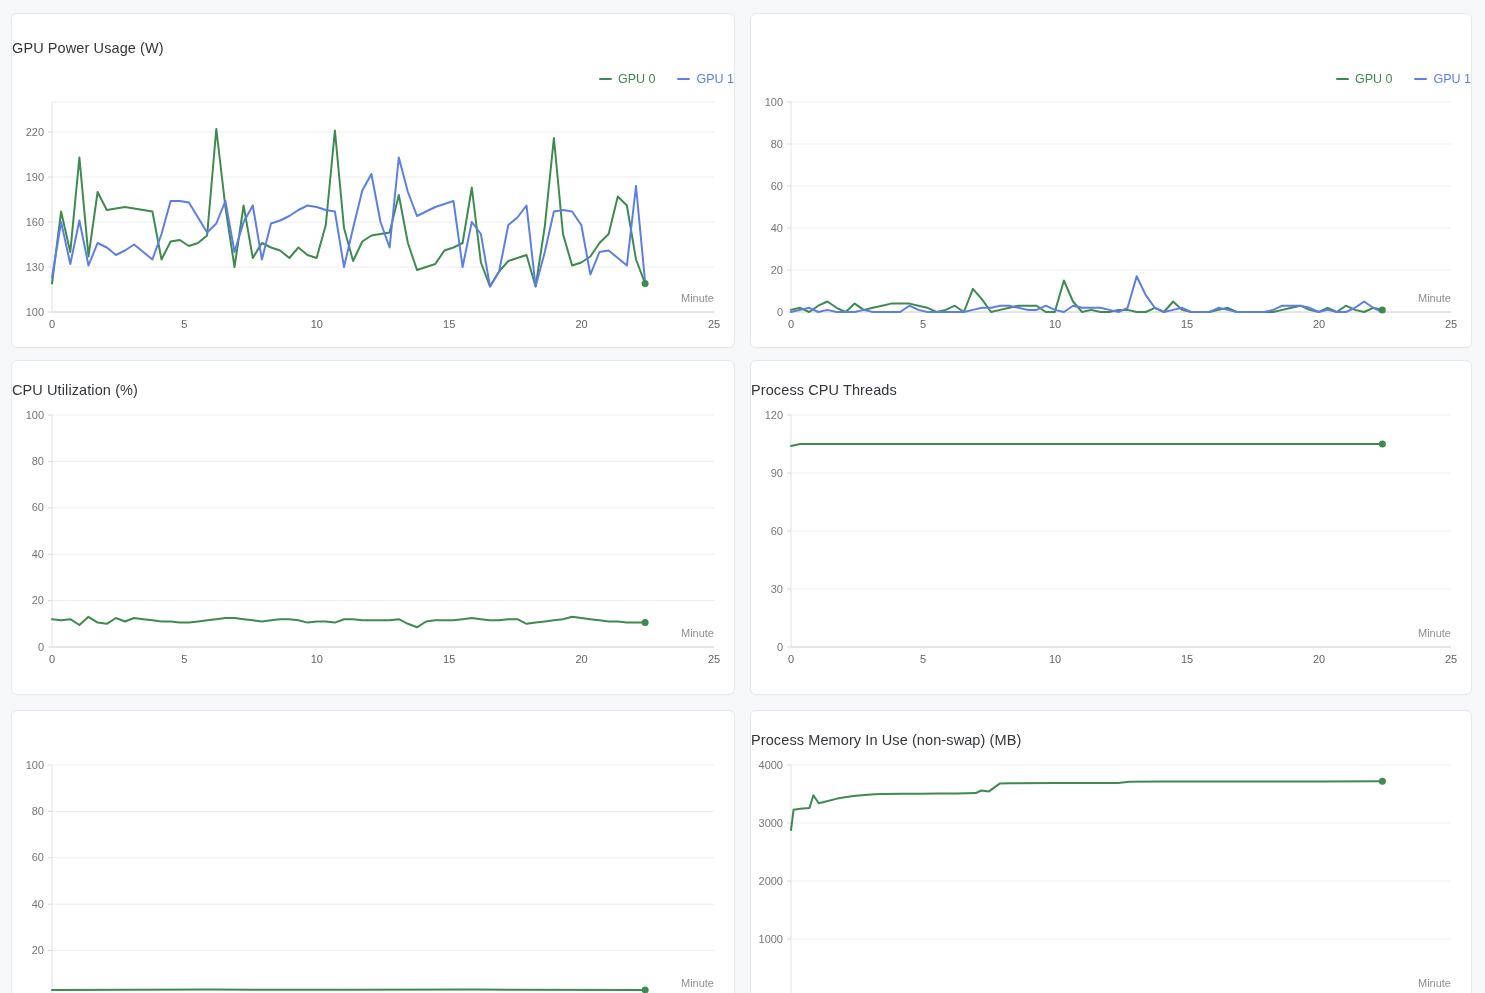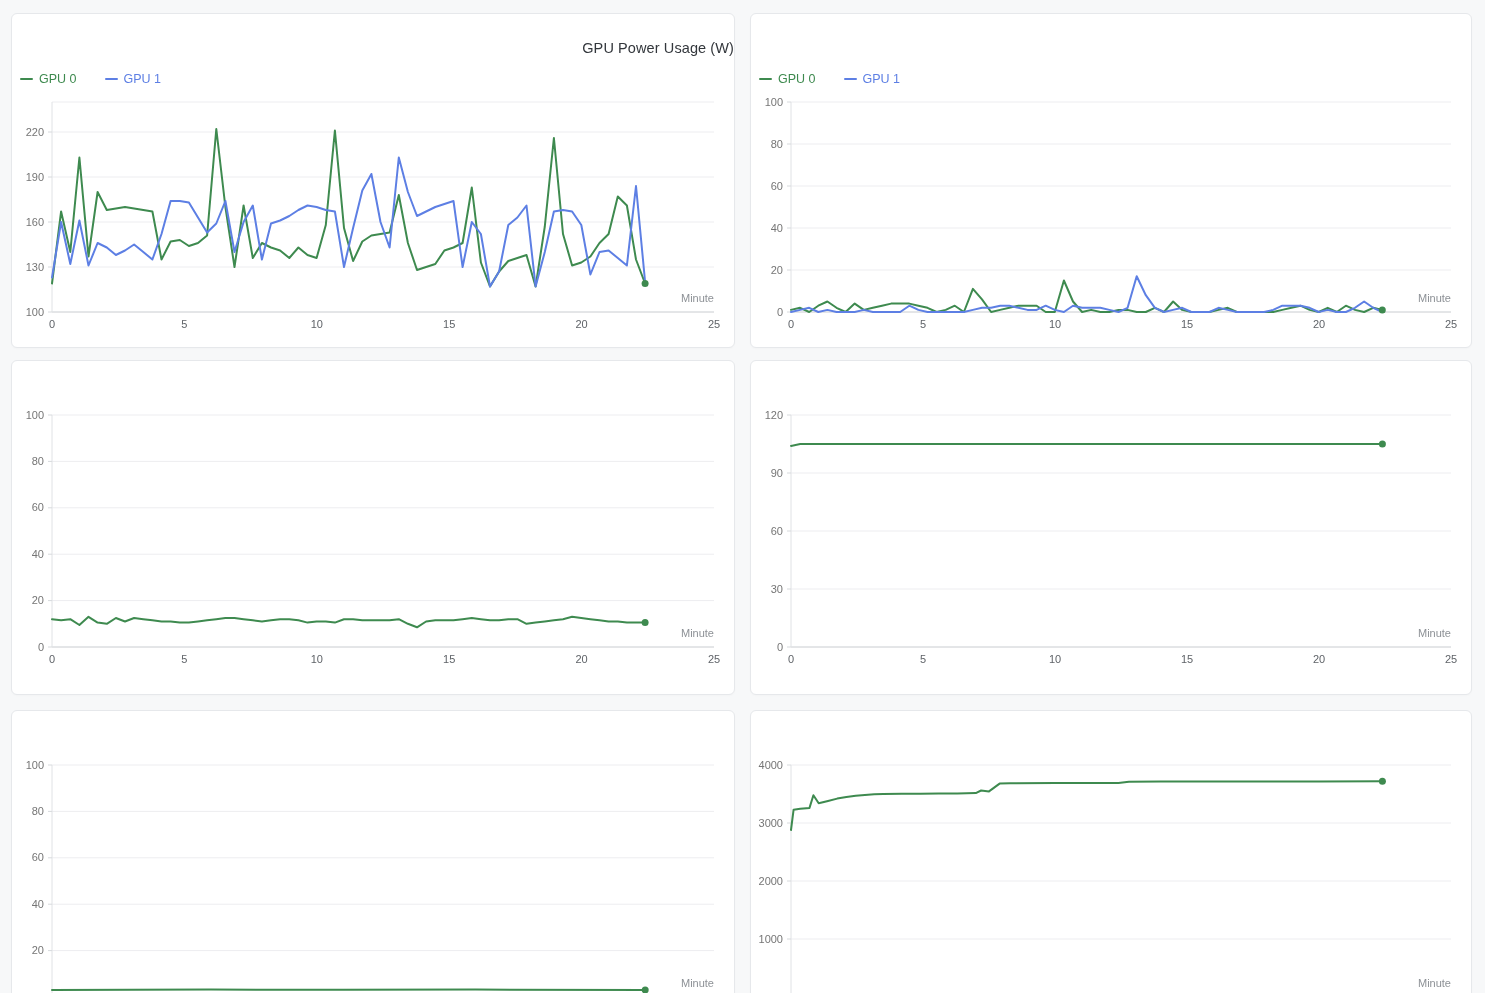--- a/index.html
+++ b/index.html
@@ -14,27 +14,27 @@
     border:1px solid #e6e8eb;border-radius:6px;
     box-shadow:0 1px 2px rgba(0,0,0,0.02);
     overflow:hidden;
   }
   .col-l{left:11px;width:722px;}
   .col-r{left:750px;width:720px;}
   .r1{top:13px;}
   .r2{top:360px;}
   .r3{top:710px;}
   .chart-title{
-    position:absolute;top:21px;left:0;right:0;text-align:right;
+    position:absolute;top:21px;left:0;right:0;text-align:left;
     font-size:14.5px;color:#33373c;letter-spacing:0.1px;
   }
   .has-legend .chart-title{top:26px;}
   .legend{
-    position:absolute;top:58px;left:8px;right:0;
-    display:flex;justify-content:flex-start;align-items:center;gap:28px;
+    position:absolute;top:58px;left:0;right:0;
+    display:flex;justify-content:flex-end;align-items:center;gap:22px;
   }
   .legend-item{display:flex;align-items:center;gap:6px;cursor:pointer;}
   .legend-swatch{width:13px;height:2.5px;border-radius:2px;display:inline-block;}
   .legend-label{font-size:12.5px;}
   svg.chart{position:absolute;left:0;top:0;}
   svg.chart text{font-family:"Liberation Sans",sans-serif;}
   .ytick{font-size:11px;fill:#757575;}
   .xtick{font-size:11px;fill:#5f6368;}
   .xlabel{font-size:11px;fill:#8d9196;}
 </style>
@@ -152,20 +152,21 @@
       <text x="40.0" y="302" text-anchor="middle" class="xtick">0</text>
       <text x="172.4" y="302" text-anchor="middle" class="xtick">5</text>
       <text x="304.8" y="302" text-anchor="middle" class="xtick">10</text>
       <text x="437.2" y="302" text-anchor="middle" class="xtick">15</text>
       <text x="569.6" y="302" text-anchor="middle" class="xtick">20</text>
       <text x="702.0" y="302" text-anchor="middle" class="xtick">25</text>
       <text x="702" y="276" text-anchor="end" class="xlabel">Minute</text>
       <polyline points="40.0,258.2 49.1,259.3 58.3,258.2 67.4,264.0 76.5,255.8 85.6,261.6 94.8,262.8 103.9,257.0 113.0,260.5 122.1,257.0 131.3,258.2 140.4,259.3 149.5,260.5 158.6,260.5 167.8,261.6 176.9,261.6 186.0,260.5 195.1,259.3 204.3,258.2 213.4,257.0 222.5,257.0 231.6,258.2 240.8,259.3 249.9,260.5 259.0,259.3 268.1,258.2 277.3,258.2 286.4,259.3 295.5,261.6 304.6,260.5 313.8,260.5 322.9,261.6 332.0,258.2 341.1,258.2 350.3,259.3 359.4,259.3 368.5,259.3 377.6,259.3 386.8,258.2 395.9,262.8 405.0,266.3 414.1,260.5 423.3,259.3 432.4,259.3 441.5,259.3 450.6,258.2 459.8,257.0 468.9,258.2 478.0,259.3 487.1,259.3 496.3,258.2 505.4,258.2 514.5,262.8 523.6,261.6 532.8,260.5 541.9,259.3 551.0,258.2 560.1,255.8 569.3,257.0 578.4,258.2 587.5,259.3 596.6,260.5 605.8,260.5 614.9,261.6 624.0,261.6 633.1,261.6" fill="none" stroke="#3e8a4f" stroke-width="2" stroke-linejoin="round" stroke-linecap="round"></polyline>
       <circle cx="633.1" cy="261.6" r="3.5" fill="#3e8a4f"></circle>
     </svg>
+  <div class="chart-title">CPU Utilization (%)</div>
 </div>
 
 <div class="panel col-r r2">
   <svg class="chart" width="720" height="333">
       <line x1="40" x2="700" y1="286.0" y2="286.0" stroke="#c9ccd0" stroke-width="1"></line>
       <line x1="40" x2="700" y1="228.0" y2="228.0" stroke="#ededf0" stroke-width="1"></line>
       <line x1="40" x2="700" y1="170.0" y2="170.0" stroke="#ededf0" stroke-width="1"></line>
       <line x1="40" x2="700" y1="112.0" y2="112.0" stroke="#ededf0" stroke-width="1"></line>
       <line x1="40" x2="700" y1="54.0" y2="54.0" stroke="#ededf0" stroke-width="1"></line>
       <line x1="40" x2="40" y1="54" y2="286" stroke="#e0e2e5" stroke-width="1"></line>
@@ -182,20 +183,21 @@
       <text x="40.0" y="302" text-anchor="middle" class="xtick">0</text>
       <text x="172.0" y="302" text-anchor="middle" class="xtick">5</text>
       <text x="304.0" y="302" text-anchor="middle" class="xtick">10</text>
       <text x="436.0" y="302" text-anchor="middle" class="xtick">15</text>
       <text x="568.0" y="302" text-anchor="middle" class="xtick">20</text>
       <text x="700.0" y="302" text-anchor="middle" class="xtick">25</text>
       <text x="700" y="276" text-anchor="end" class="xlabel">Minute</text>
       <polyline points="40.0,84.9 49.2,83.0 631.4,83.0" fill="none" stroke="#3e8a4f" stroke-width="2" stroke-linejoin="round" stroke-linecap="round"></polyline>
       <circle cx="631.4" cy="83.0" r="3.5" fill="#3e8a4f"></circle>
     </svg>
+  <div class="chart-title">Process CPU Threads</div>
 </div>
 
 <div class="panel col-l r3">
   <svg class="chart" width="722" height="333">
       <line x1="40" x2="702" y1="286.0" y2="286.0" stroke="#c9ccd0" stroke-width="1"></line>
       <line x1="40" x2="702" y1="239.6" y2="239.6" stroke="#ededf0" stroke-width="1"></line>
       <line x1="40" x2="702" y1="193.2" y2="193.2" stroke="#ededf0" stroke-width="1"></line>
       <line x1="40" x2="702" y1="146.8" y2="146.8" stroke="#ededf0" stroke-width="1"></line>
       <line x1="40" x2="702" y1="100.4" y2="100.4" stroke="#ededf0" stroke-width="1"></line>
       <line x1="40" x2="702" y1="54.0" y2="54.0" stroke="#ededf0" stroke-width="1"></line>
@@ -245,13 +247,14 @@
       <text x="40.0" y="302" text-anchor="middle" class="xtick">0</text>
       <text x="172.0" y="302" text-anchor="middle" class="xtick">5</text>
       <text x="304.0" y="302" text-anchor="middle" class="xtick">10</text>
       <text x="436.0" y="302" text-anchor="middle" class="xtick">15</text>
       <text x="568.0" y="302" text-anchor="middle" class="xtick">20</text>
       <text x="700.0" y="302" text-anchor="middle" class="xtick">25</text>
       <text x="700" y="276" text-anchor="end" class="xlabel">Minute</text>
       <polyline points="40.0,119.0 42.6,98.7 49.2,97.8 58.5,96.9 62.4,84.2 67.7,92.3 77.0,90.0 86.2,87.6 95.4,85.9 104.7,84.7 113.9,83.9 123.2,83.3 132.4,83.0 150.9,82.7 169.4,82.7 187.8,82.5 206.3,82.4 215.6,82.3 224.8,82.1 230.1,79.5 238.0,80.4 248.6,72.6 259.1,72.3 304.0,72.1 367.4,72.0 377.9,70.7 409.6,70.5 462.4,70.5 515.2,70.4 568.0,70.4 631.4,70.2" fill="none" stroke="#3e8a4f" stroke-width="2" stroke-linejoin="round" stroke-linecap="round"></polyline>
       <circle cx="631.4" cy="70.2" r="3.5" fill="#3e8a4f"></circle>
     </svg>
+  <div class="chart-title">Process Memory In Use (non-swap) (MB)</div>
 </div>
 
 </body></html>

